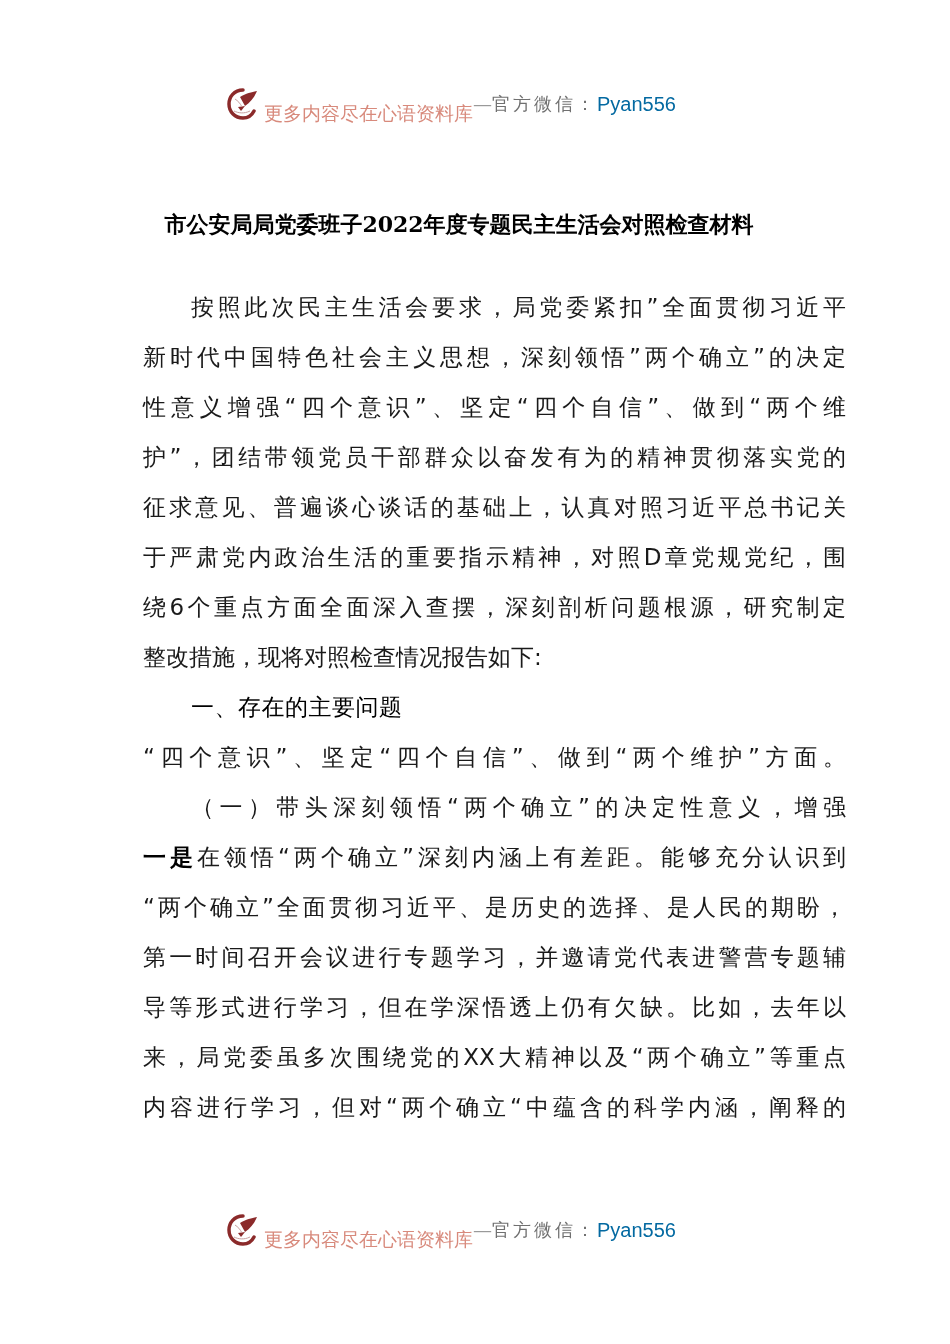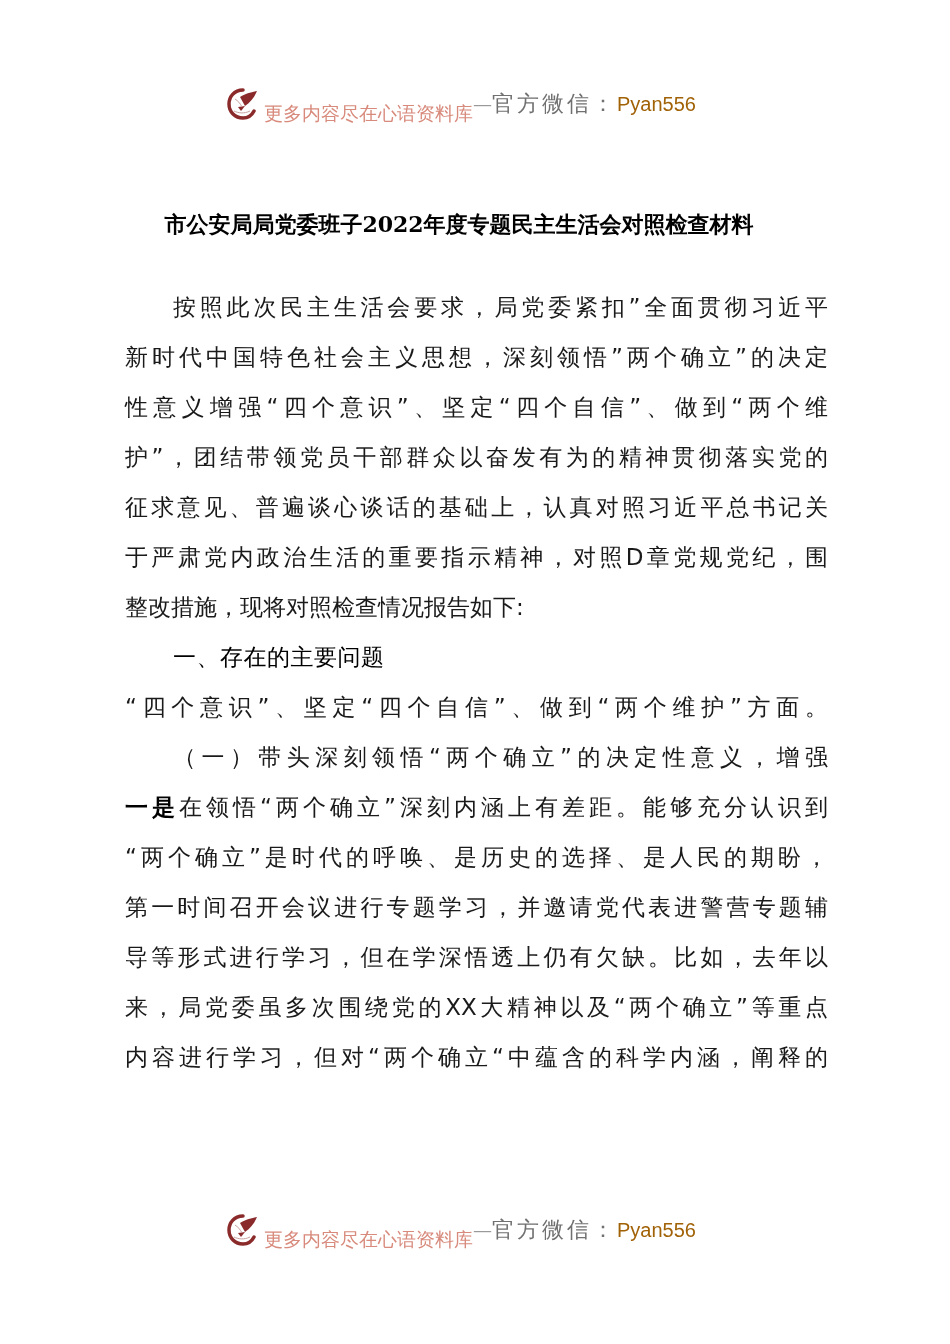--- a/index.html
+++ b/index.html
@@ -38,45 +38,45 @@
     color: #d88a7c;
     letter-spacing: 0px;
     margin-top: 19px;
   }
   .wm-dash {
     font-size: 19px;
     color: #9a9a9a;
   }
   .wm-official {
     font-family: "DejaVu Sans", "Liberation Sans", sans-serif;
-    font-size: 22px;
+    font-size: 18px;
     color: #707070;
     letter-spacing: 3px;
   }
   .wm-id {
     font-family: "Liberation Sans", "DejaVu Sans", sans-serif;
     font-size: 20px;
-    color: #a16207;
+    color: #0369a1;
   }
   .title {
     position: absolute;
     top: 210px;
     left: 0;
     width: 918px;
     text-align: center;
     font-family: "DejaVu Serif", "Liberation Serif", serif;
     font-weight: bold;
     font-size: 22px;
     color: #000;
     letter-spacing: 0px;
   }
   .body-text {
     position: absolute;
     top: 282px;
-    left: 125px;
+    left: 143px;
     width: 703px;
     font-family: "DejaVu Sans", "Liberation Sans", sans-serif;
     font-size: 23px;
     line-height: 50px;
     color: #1a1a1a;
     text-align: justify;
     text-align-last: left;
   }
   .body-text .line {
     display: block;
@@ -122,29 +122,30 @@
 
 <div class="title">市公安局局党委班子2022年度专题民主生活会对照检查材料</div>
 
 <div class="body-text">
   <span class="line indent">按照此次民主生活会要求，局党委紧扣”全面贯彻习近平</span>
   <span class="line">新时代中国特色社会主义思想，深刻领悟”两个确立”的决定</span>
   <span class="line">性意义增强“四个意识”、坚定“四个自信”、做到“两个维</span>
   <span class="line">护”，团结带领党员干部群众以奋发有为的精神贯彻落实党的</span>
   <span class="line">征求意见、普遍谈心谈话的基础上，认真对照习近平总书记关</span>
   <span class="line">于严肃党内政治生活的重要指示精神，对照D章党规党纪，围</span>
+  <span class="line">绕6个重点方面全面深入查摆，深刻剖析问题根源，研究制定</span>
   <span class="line last">整改措施，现将对照检查情况报告如下:</span>
 
   <span class="heading-1">一、存在的主要问题</span>
 
   <span class="line">“四个意识”、坚定“四个自信”、做到“两个维护”方面。</span>
   <span class="line indent">（一）带头深刻领悟“两个确立”的决定性意义，增强</span>
 
   <span class="line"><b class="bold-lead">一是</b><span>在领悟“两个确立”深刻内涵上有差距。能够充分认识到</span></span>
-  <span class="line">“两个确立”是时代的呼唤、是历史的选择、是人民的期盼，</span>
+  <span class="line">“两个确立”全面贯彻习近平、是历史的选择、是人民的期盼，</span>
   <span class="line">第一时间召开会议进行专题学习，并邀请党代表进警营专题辅</span>
   <span class="line">导等形式进行学习，但在学深悟透上仍有欠缺。比如，去年以</span>
   <span class="line">来，局党委虽多次围绕党的XX大精神以及“两个确立”等重点</span>
   <span class="line">内容进行学习，但对“两个确立“中蕴含的科学内涵，阐释的</span>
 </div>
 
 <div class="watermark bottom">
   <svg class="wm-logo" viewBox="0 0 34 34">
     <path d="M17 3 C8 3 3 10 3 17 C3 25 9 31 17 31 C22 31 26 28 28 24" fill="none" stroke="#8b2a2a" stroke-width="3.5" stroke-linecap="round"></path>
     <path d="M14 10 C20 6 28 5 31 4 C29 9 25 15 19 19 Z" fill="#8b2a2a"></path>

